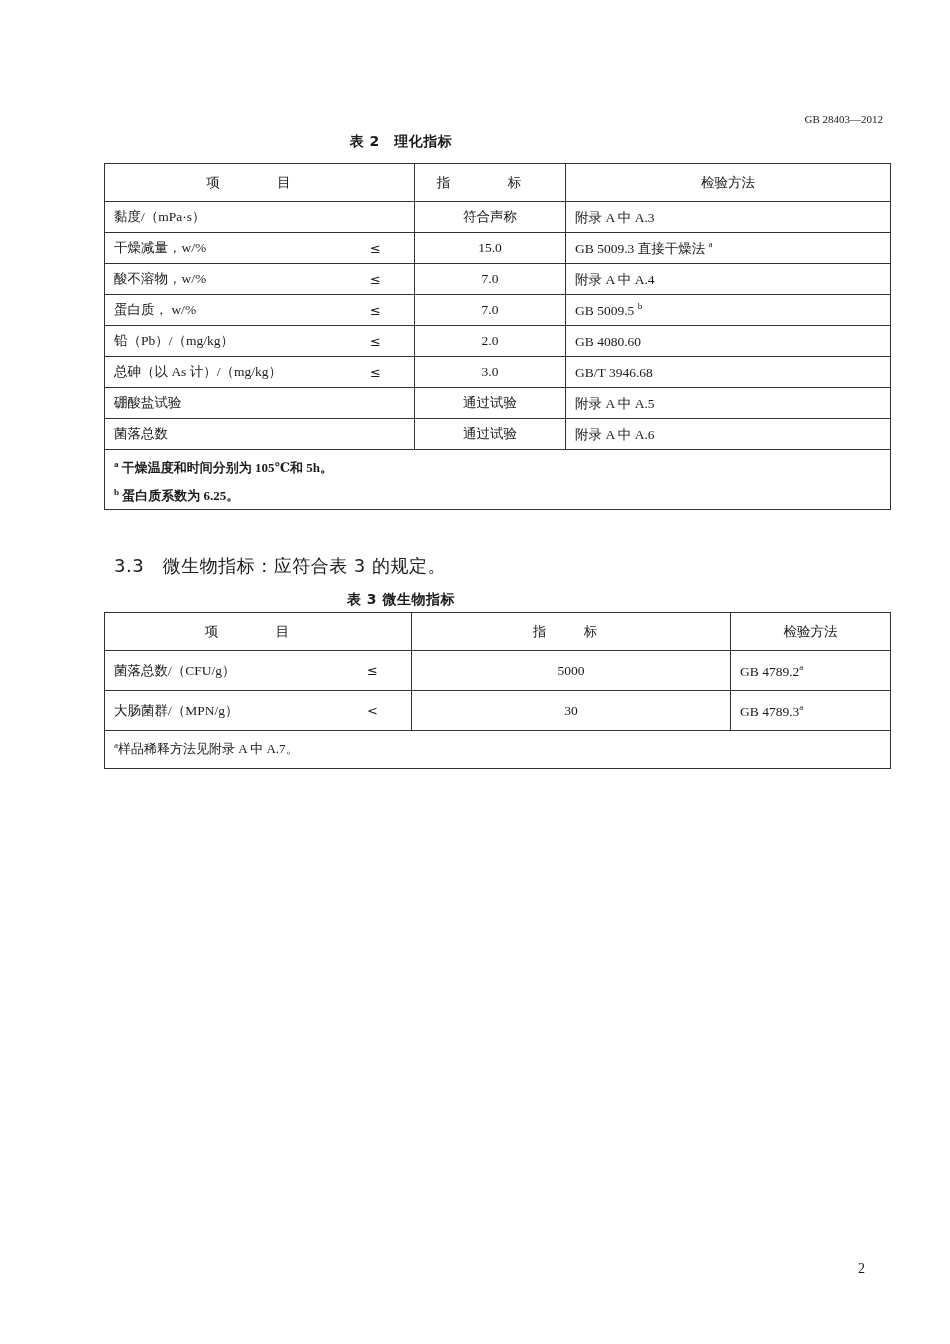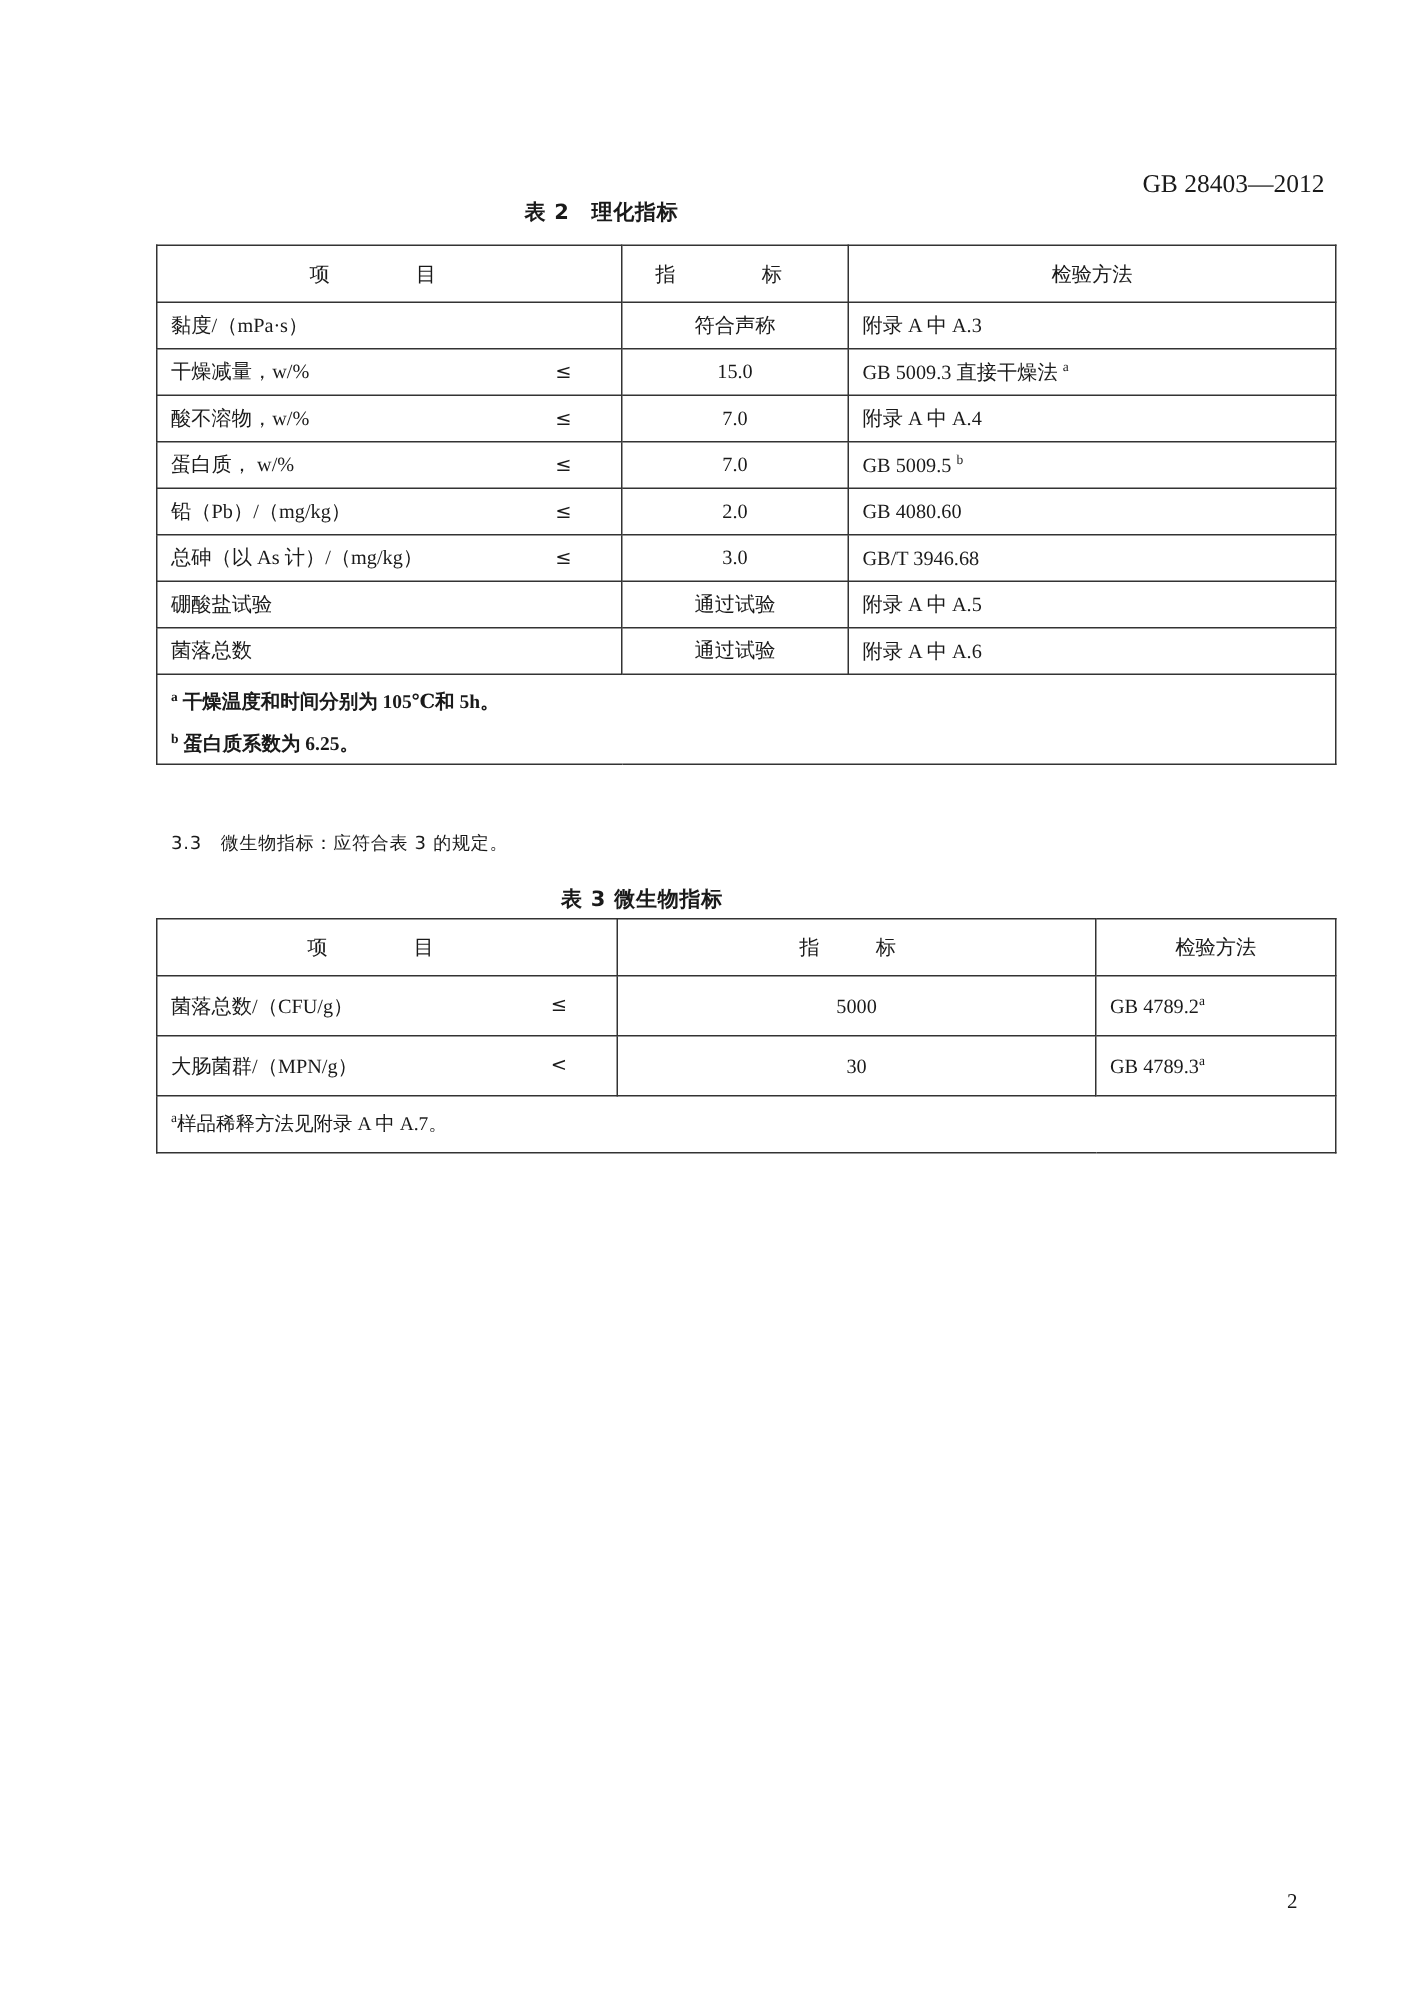--- a/index.html
+++ b/index.html
@@ -1,23 +1,23 @@
 <!DOCTYPE html>
 <html><head>
 <meta charset="utf-8">
 <style>
   html, body { margin: 0; padding: 0; background: #ffffff; }
   body { width: 950px; height: 1344px; position: relative; overflow: hidden;
          font-family: "Liberation Serif", "DejaVu Serif", serif; color: #1a1a1a; }
-  .std-code { position: absolute; top: 113px; right: 67px; font-size: 17px; }
+  .std-code { position: absolute; top: 113px; right: 67px; font-size: 11px; }
   .caption { position: absolute; left: 0; width: 802px; text-align: center;
              font-family: "DejaVu Sans", sans-serif; font-size: 14px; font-weight: bold; letter-spacing: 0.5px; }
   .cap2 { top: 133px; }
-  .cap3 { top: 591px; padding-left: 27px; }
-  .section { position: absolute; top: 554px; left: 114px; font-family: "DejaVu Sans", sans-serif; font-size: 12px; letter-spacing: 0.5px; }
+  .cap3 { top: 591px; }
+  .section { position: absolute; top: 554px; left: 114px; font-family: "DejaVu Sans", sans-serif; font-size: 18px; letter-spacing: 0.5px; }
   table { position: absolute; border-collapse: collapse; left: 104px; width: 787px; font-size: 13.5px; }
   td { border: 1.3px solid #333; padding: 0 9px; vertical-align: middle; margin-left: 20px; }
   .t2 { top: 163px; }
   .t3 { top: 612px; }
   .t2 tr.h td { height: 37px; }
   .t2 tr.r td { height: 30px; }
   .t3 tr.h td { height: 37px; }
   .t3 tr.r td { height: 39px; }
   .center { text-align: center; }
   .item-wrap { display: flex; justify-content: space-between; align-items: center; }

